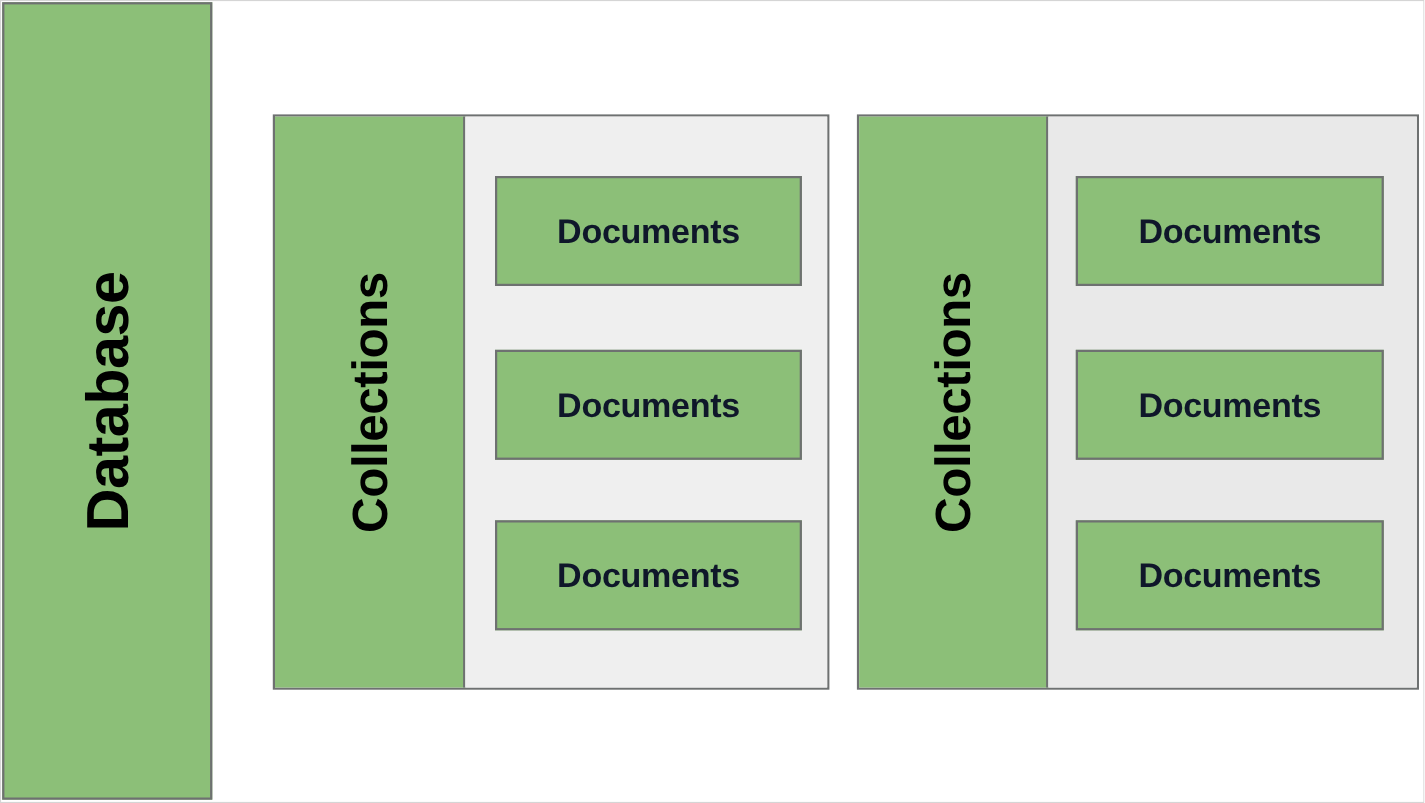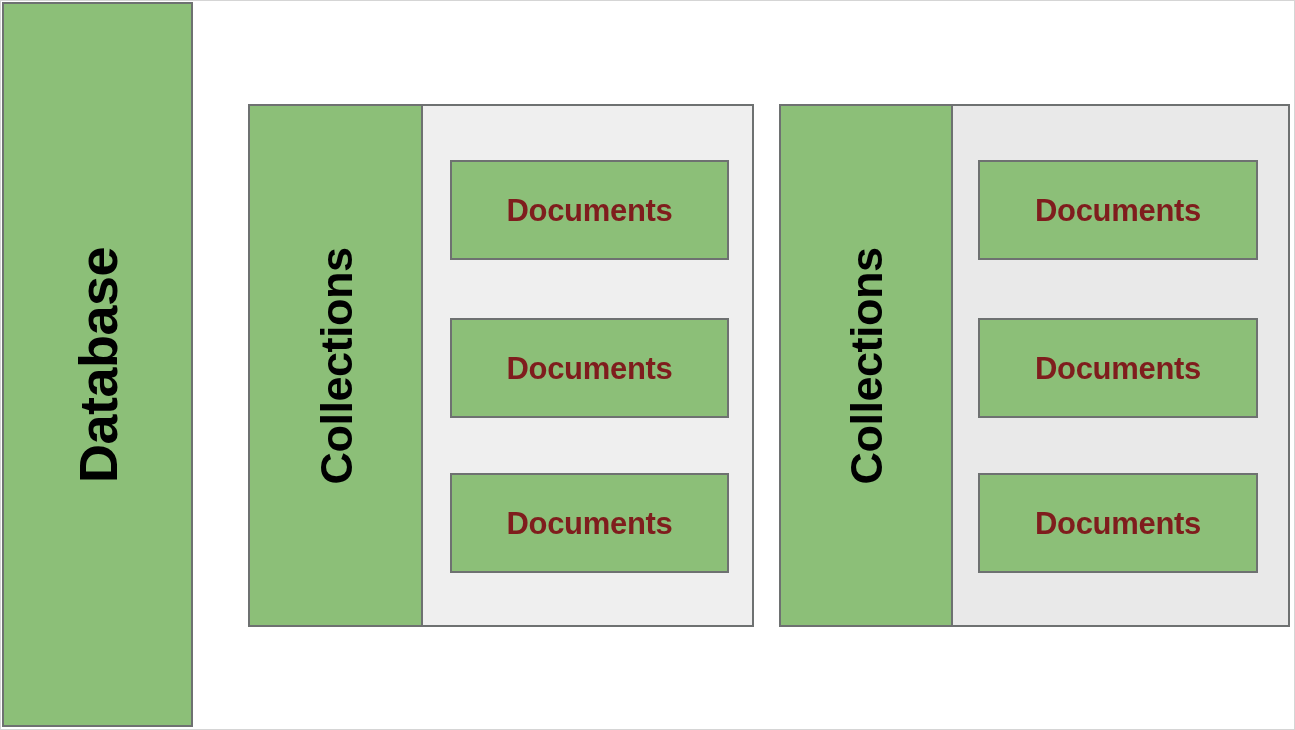--- a/index.html
+++ b/index.html
@@ -106,21 +106,21 @@
   #panel-1 .document-box { left: 27px; width: 279px; }
   #panel-2 .document-box { left: 25px; width: 280px; }
 
   .document-box.d0 { top: 54px; }
   .document-box.d1 { top: 212px; }
   .document-box.d2 { top: 367px; }
 
   .document-label {
     font-size: 31px;
     font-weight: bold;
-    color: #7f1d1d;
+    color: #0f172a;
     letter-spacing: -0.3px;
     line-height: 1;
     white-space: nowrap;
   }
 </style>
 </head>
 <body>
 
 <div id="canvas">
 

